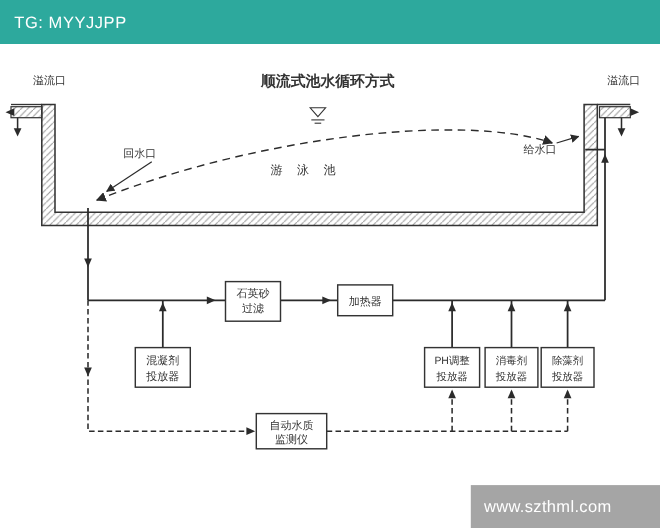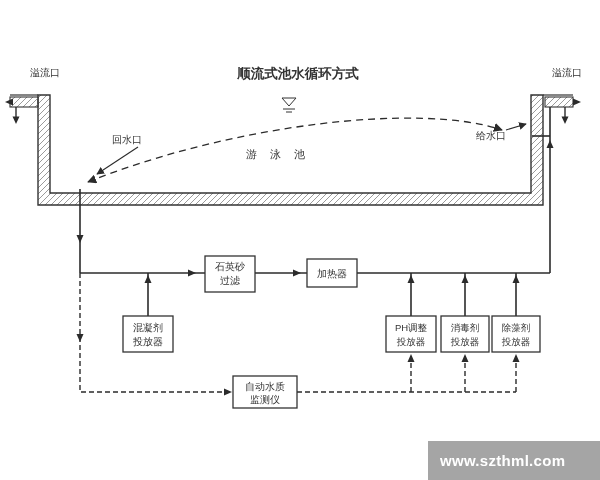--- a/index.html
+++ b/index.html
@@ -10,28 +10,31 @@
   }
   .topbar{
     height:40px;background:#2da99d;color:#fff;display:flex;align-items:center;
     padding-left:13px;font-size:15px;letter-spacing:.5px;
   }
   .diagram-wrap{position:absolute;top:40px;left:0;width:600px;height:401px;}
   svg text{font-family:"Liberation Sans", sans-serif;fill:#333;}
   .watermark{
     position:absolute;right:0;bottom:0;width:172px;height:39px;background:#a5a5a5;
     color:#fff;font-size:15px;display:flex;align-items:center;padding-left:12px;
-    box-sizing:border-box;letter-spacing:.3px;font-weight:bold;
+    box-sizing:border-box;letter-spacing:.3px;
   }
 </style>
 </head>
 <body>
 
 <div class="page">
 
+  <div class="topbar">
+    <span>TG: MYYJJPP</span>
+  </div>
 
   <div class="diagram-wrap">
   <svg width="600" height="401" viewBox="0 0 600 401">
     <defs>
       <pattern id="hatch" width="6" height="6" patternUnits="userSpaceOnUse">
         <path d="M0 6 L6 0" stroke="#9b9b9b" stroke-width="1"></path>
       </pattern>
       <marker id="arr" viewBox="0 0 10 10" refX="9" refY="5" markerWidth="7" markerHeight="7" orient="auto-start-reverse">
         <path d="M0 0 L10 5 L0 10 z" fill="#2b2b2b"></path>
       </marker>

